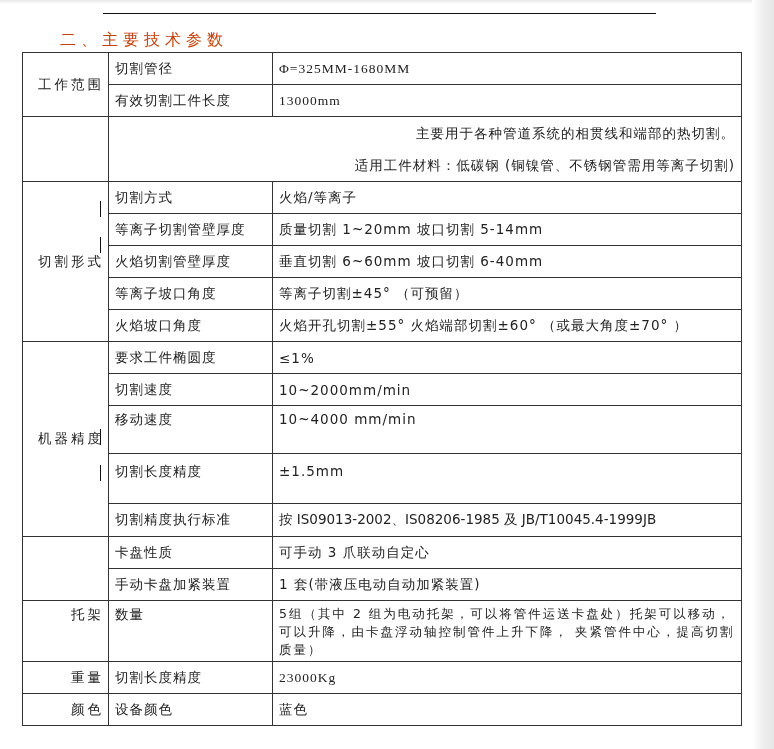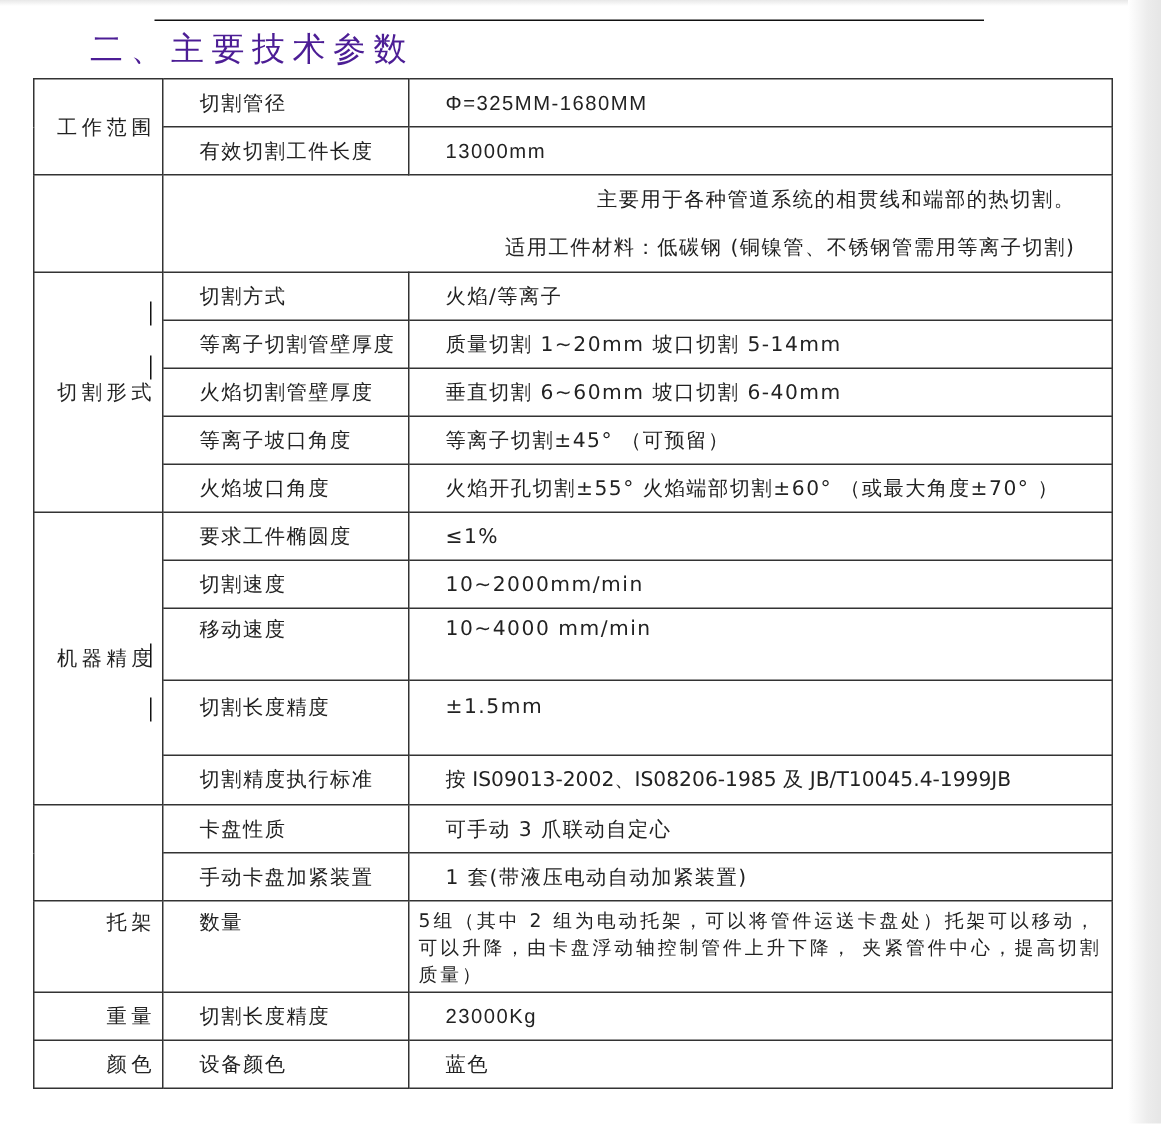--- a/index.html
+++ b/index.html
@@ -15,48 +15,48 @@
   }
   .top-shade {
     position:absolute; left:0; top:0; width:774px; height:4px;
     background:linear-gradient(to bottom, #e8e8e8, #ffffff);
   }
   .title-rule {
     position:absolute; left:103px; top:13px; width:553px; height:0;
     border-top:1px solid #111;
   }
   .doc-title {
-    position:absolute; left:60px; top:18px;
-    font-size:22px; letter-spacing:5px; color:#4c1d95;
+    position:absolute; left:60px; top:30px;
+    font-size:16px; letter-spacing:5px; color:#c2410c;
     font-family: "DejaVu Sans", "Liberation Sans", sans-serif;
   }
   table.spec {
     position:absolute; left:22px; top:52px;
     width:719px;
     border-collapse:collapse;
     table-layout:fixed;
     font-size:13.5px;
     font-family: "DejaVu Sans", "Liberation Sans", sans-serif;
   }
   table.spec td {
     border:1px solid #333;
-    padding:0 24px;
+    padding:0 6px;
     vertical-align:middle;
     white-space:nowrap;
     letter-spacing:1px;
   }
   table.spec tr { height:32px; }
   table.spec td.group { text-align:right; letter-spacing:3px; padding:0 4px; }
   table.spec td.top { vertical-align:top; padding-top:5px; }
   table.spec td.desc { padding-left:12px; line-height:32px;text-align:right; }
   table.spec td.wrap {
     white-space:normal; font-size:12.5px; line-height:18px;
     padding:4px 4px 2px 6px; letter-spacing:2px; vertical-align:top;border-radius:11px;
   }
-  .num { font-family: Liberation Sans, sans-serif; letter-spacing:0; }
+  .num { font-family: Liberation Serif, serif; letter-spacing:0; }
   .tick {
     position:absolute; width:0; border-left:1.5px solid #111;
   }
   .dot { position:absolute; left:89px; top:87px; width:2px; height:2px; background:#888; border-radius:1px; }
 </style>
 </head>
 <body>
 
 <div class="top-shade"></div>
 <div class="right-shade"></div>

